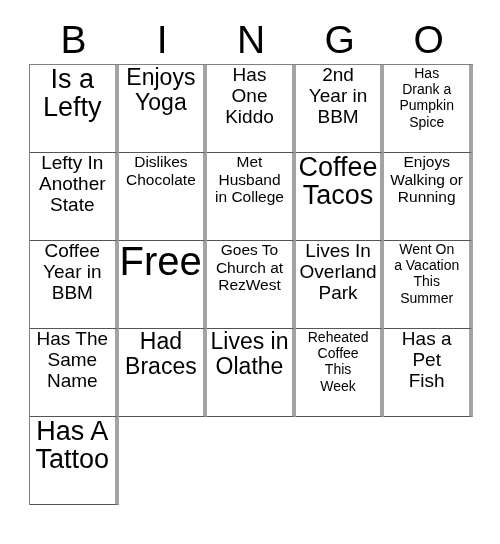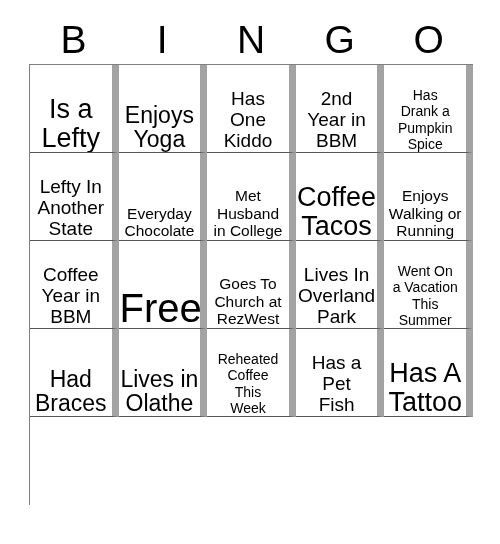--- a/index.html
+++ b/index.html
@@ -42,25 +42,25 @@
   
   .grid {
     display: grid;
     grid-template-columns: repeat(5, 1fr);
     grid-template-rows: repeat(5, 88px);
     border-top: 1px solid #808080;
     border-left: 1px solid #808080;
     box-sizing: content-box;
   }
   .cell {
-    border-right: 7px solid #a3a3a3;
+    border-right: 4px solid #a3a3a3;
     border-bottom: 1px solid #555555;
     box-sizing: border-box;
     display: flex;
-    align-items: flex-end;
+    align-items: flex-start;
     justify-content: center;
     text-align: center;
     padding: 0 1px;
     overflow: hidden;
   }
   .cell-text {
     display: block;
     width: 100%;
     line-height: 1.06;
     white-space: pre-line;
@@ -121,21 +121,21 @@
 Drank a
 Pumpkin
 Spice</span>
       </div>
       <div class="cell sz-md">
         <span class="cell-text">Lefty In
 Another
 State</span>
       </div>
       <div class="cell sz-sm">
-        <span class="cell-text">Everyday
+        <span class="cell-text">Dislikes
 Chocolate</span>
       </div>
       <div class="cell sz-sm">
         <span class="cell-text">Met
 Husband
 in College</span>
       </div>
       <div class="cell sz-xl">
         <span class="cell-text">Coffee
 Tacos</span>
@@ -162,20 +162,25 @@
         <span class="cell-text">Lives In
 Overland
 Park</span>
       </div>
       <div class="cell sz-xs">
         <span class="cell-text">Went On
 a Vacation
 This
 Summer</span>
       </div>
+      <div class="cell sz-md">
+        <span class="cell-text">Has The
+Same
+Name</span>
+      </div>
       <div class="cell sz-lg">
         <span class="cell-text">Had
 Braces</span>
       </div>
       <div class="cell sz-lg">
         <span class="cell-text">Lives in
 Olathe</span>
       </div>
       <div class="cell sz-xs">
         <span class="cell-text">Reheated

